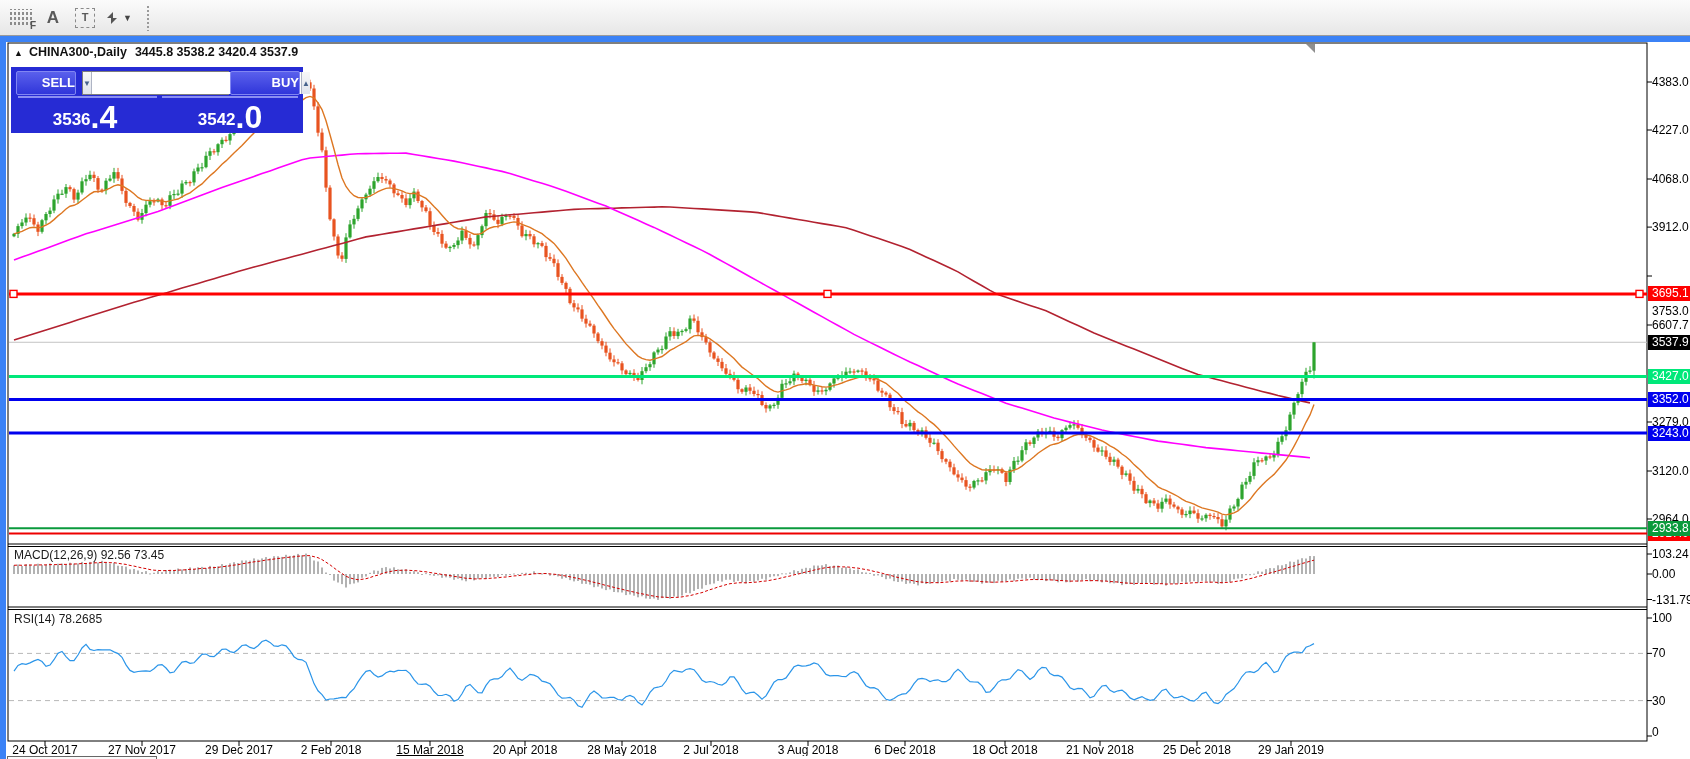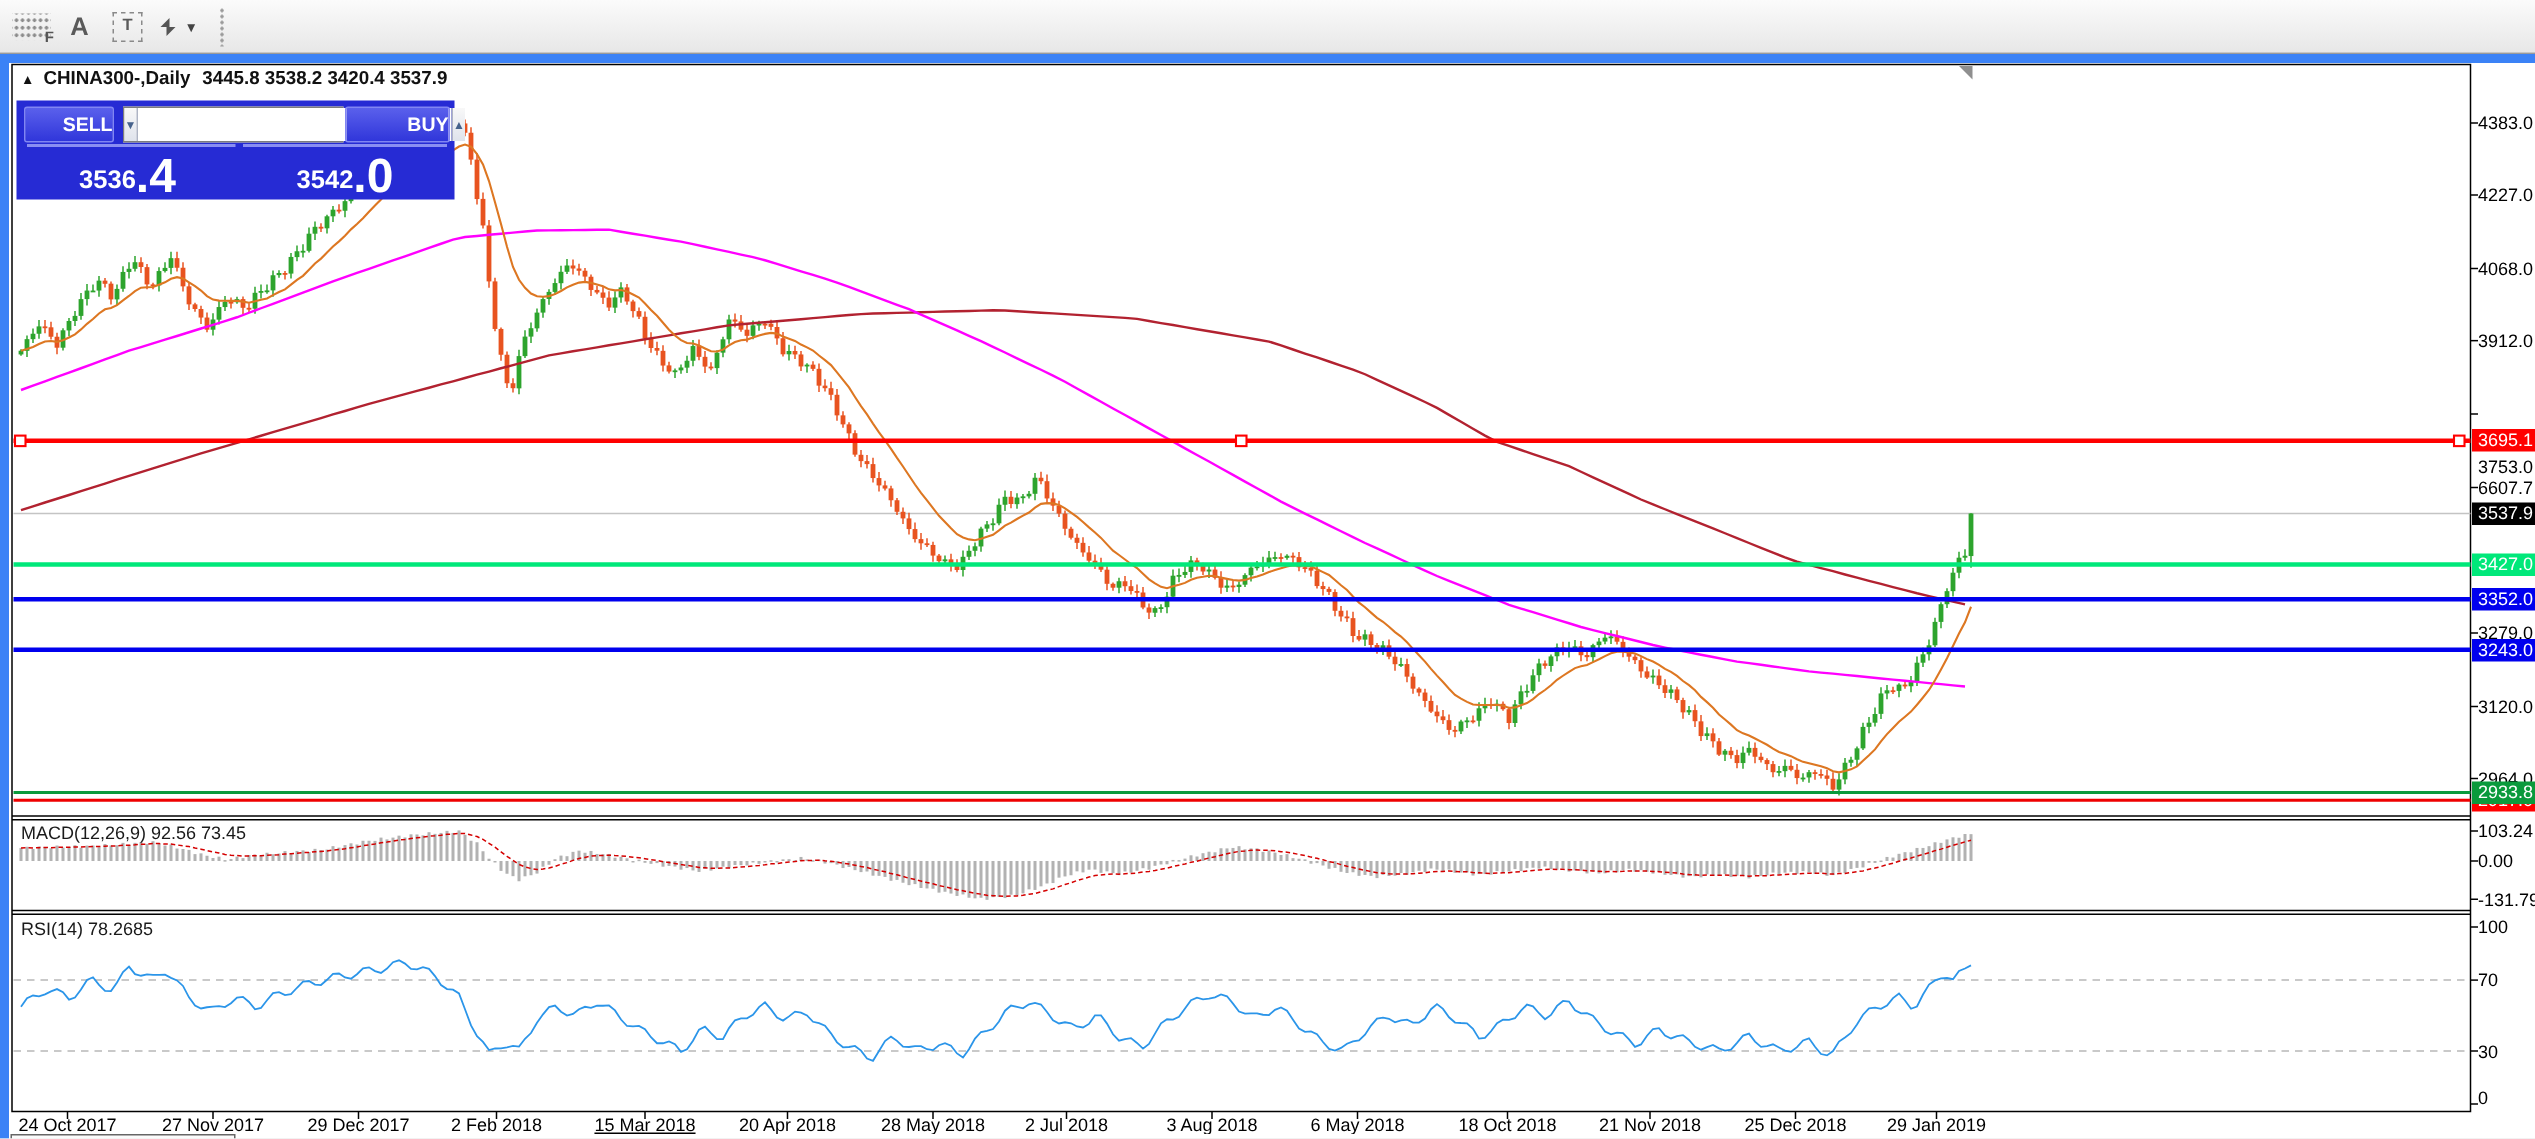--- a/index.html
+++ b/index.html
@@ -1190,21 +1190,21 @@
         <div class="badge" style="top: 384px; background: rgb(0, 0, 238);">3243.0</div>
         <div class="date-label" style="left: 39px;">24 Oct 2017</div>
         <div class="date-label" style="left: 136px;">27 Nov 2017</div>
         <div class="date-label" style="left: 233px;">29 Dec 2017</div>
         <div class="date-label" style="left: 325px;">2 Feb 2018</div>
         <div class="date-label" style="left: 424px; text-decoration: underline;">15 Mar 2018</div>
         <div class="date-label" style="left: 519px;">20 Apr 2018</div>
         <div class="date-label" style="left: 616px;">28 May 2018</div>
         <div class="date-label" style="left: 705px;">2 Jul 2018</div>
         <div class="date-label" style="left: 802px;">3 Aug 2018</div>
-        <div class="date-label" style="left: 899px;">6 May 2018</div>
+        <div class="date-label" style="left: 899px;">6 Dec 2018</div>
         <div class="date-label" style="left: 999px;">18 Oct 2018</div>
         <div class="date-label" style="left: 1094px;">21 Nov 2018</div>
         <div class="date-label" style="left: 1191px; text-align: center;">25 Dec 2018</div>
         <div class="date-label" style="left: 1285px;">29 Jan 2019</div>
       </div>
 
     <div class="hscroll">
       <div class="track"></div>
       <div class="thumb"></div>
     </div>

